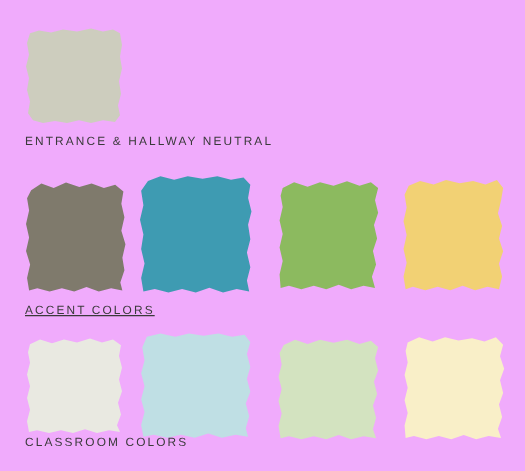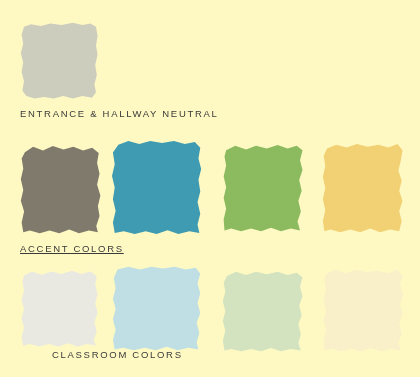--- a/index.html
+++ b/index.html
@@ -10,21 +10,21 @@
   body {
     width: 420px;
     height: 377px;
     position: relative;
     overflow: hidden;
     font-family: "Liberation Sans", sans-serif;
   }
   .palette {
     position: absolute;
     inset: 0;
-    background: #fef9c3;
+    background: #f0abfc;
     padding-left: 47px;
   }
   .swatch-group {
     position: absolute;
     left: 0;
     width: 420px;
   }
   .group-entrance { top: 0; height: 130px; }
   .group-accent   { top: 130px; height: 130px; }
   .group-classroom{ top: 260px; height: 117px; }
@@ -101,16 +101,16 @@
     <div class="swatch" style="left: 222px; top: 11px; width: 83px; height: 82px;">
       <svg viewBox="0 0 100 100" preserveAspectRatio="none">
         <path d="M6,6 L17,1 L29,5 L41,1 L54,4 L67,1 L79,5 L90,2 L97,8 L94,19 L97,31 L93,42 L96,54 L92,65 L95,77 L92,88 L95,97 L83,95 L71,98 L59,94 L47,98 L35,95 L23,98 L11,95 L3,97 L1,85 L4,73 L1,61 L4,49 L1,37 L4,25 L2,14 Z" fill="#d3e3c0"></path>
       </svg>
     </div>
     <div class="swatch" style="left: 322px; top: 9px; width: 83px; height: 84px;">
       <svg viewBox="0 0 100 100" preserveAspectRatio="none">
         <path d="M5,6 L16,1 L29,5 L41,1 L54,4 L67,2 L79,5 L90,1 L97,8 L94,19 L98,31 L94,42 L97,54 L93,65 L96,77 L92,88 L95,97 L83,95 L71,98 L59,94 L47,98 L35,95 L23,98 L11,95 L3,97 L2,85 L5,73 L2,61 L5,49 L2,37 L5,25 L3,14 Z" fill="#f9efc8"></path>
       </svg>
     </div>
-    <div class="group-label label-classroom" style="color: rgb(58, 58, 58); margin-left: 32px;">CLASSROOM COLORS</div>
+    <div class="group-label label-classroom" style="color: rgb(58, 58, 58);">CLASSROOM COLORS</div>
   </div>
 
 </div>
 
 </body></html>

